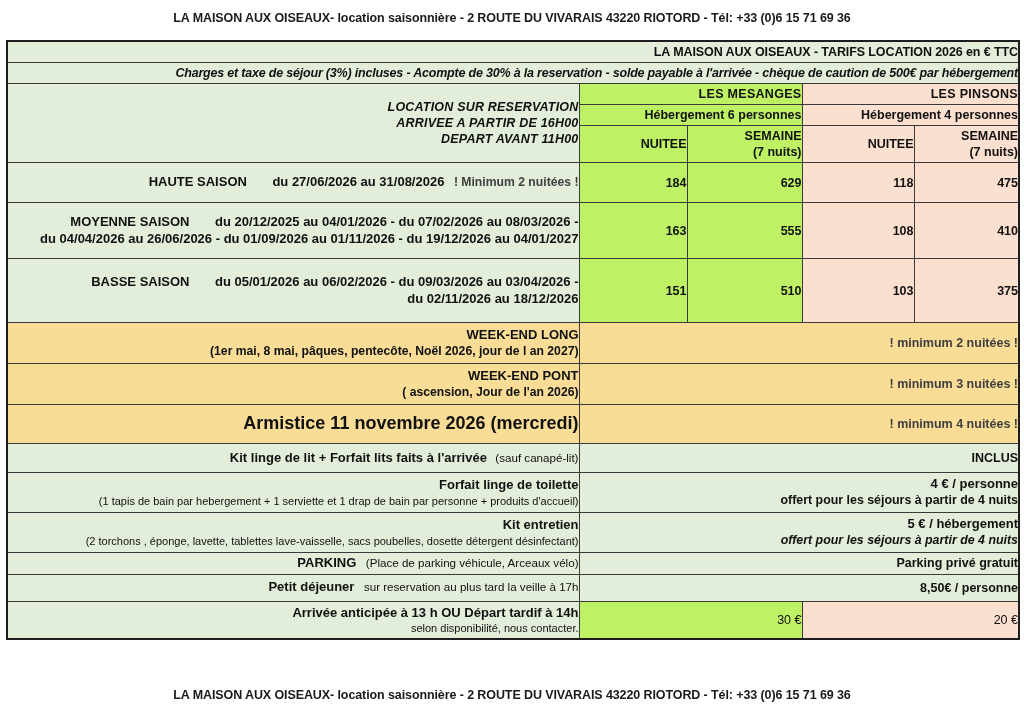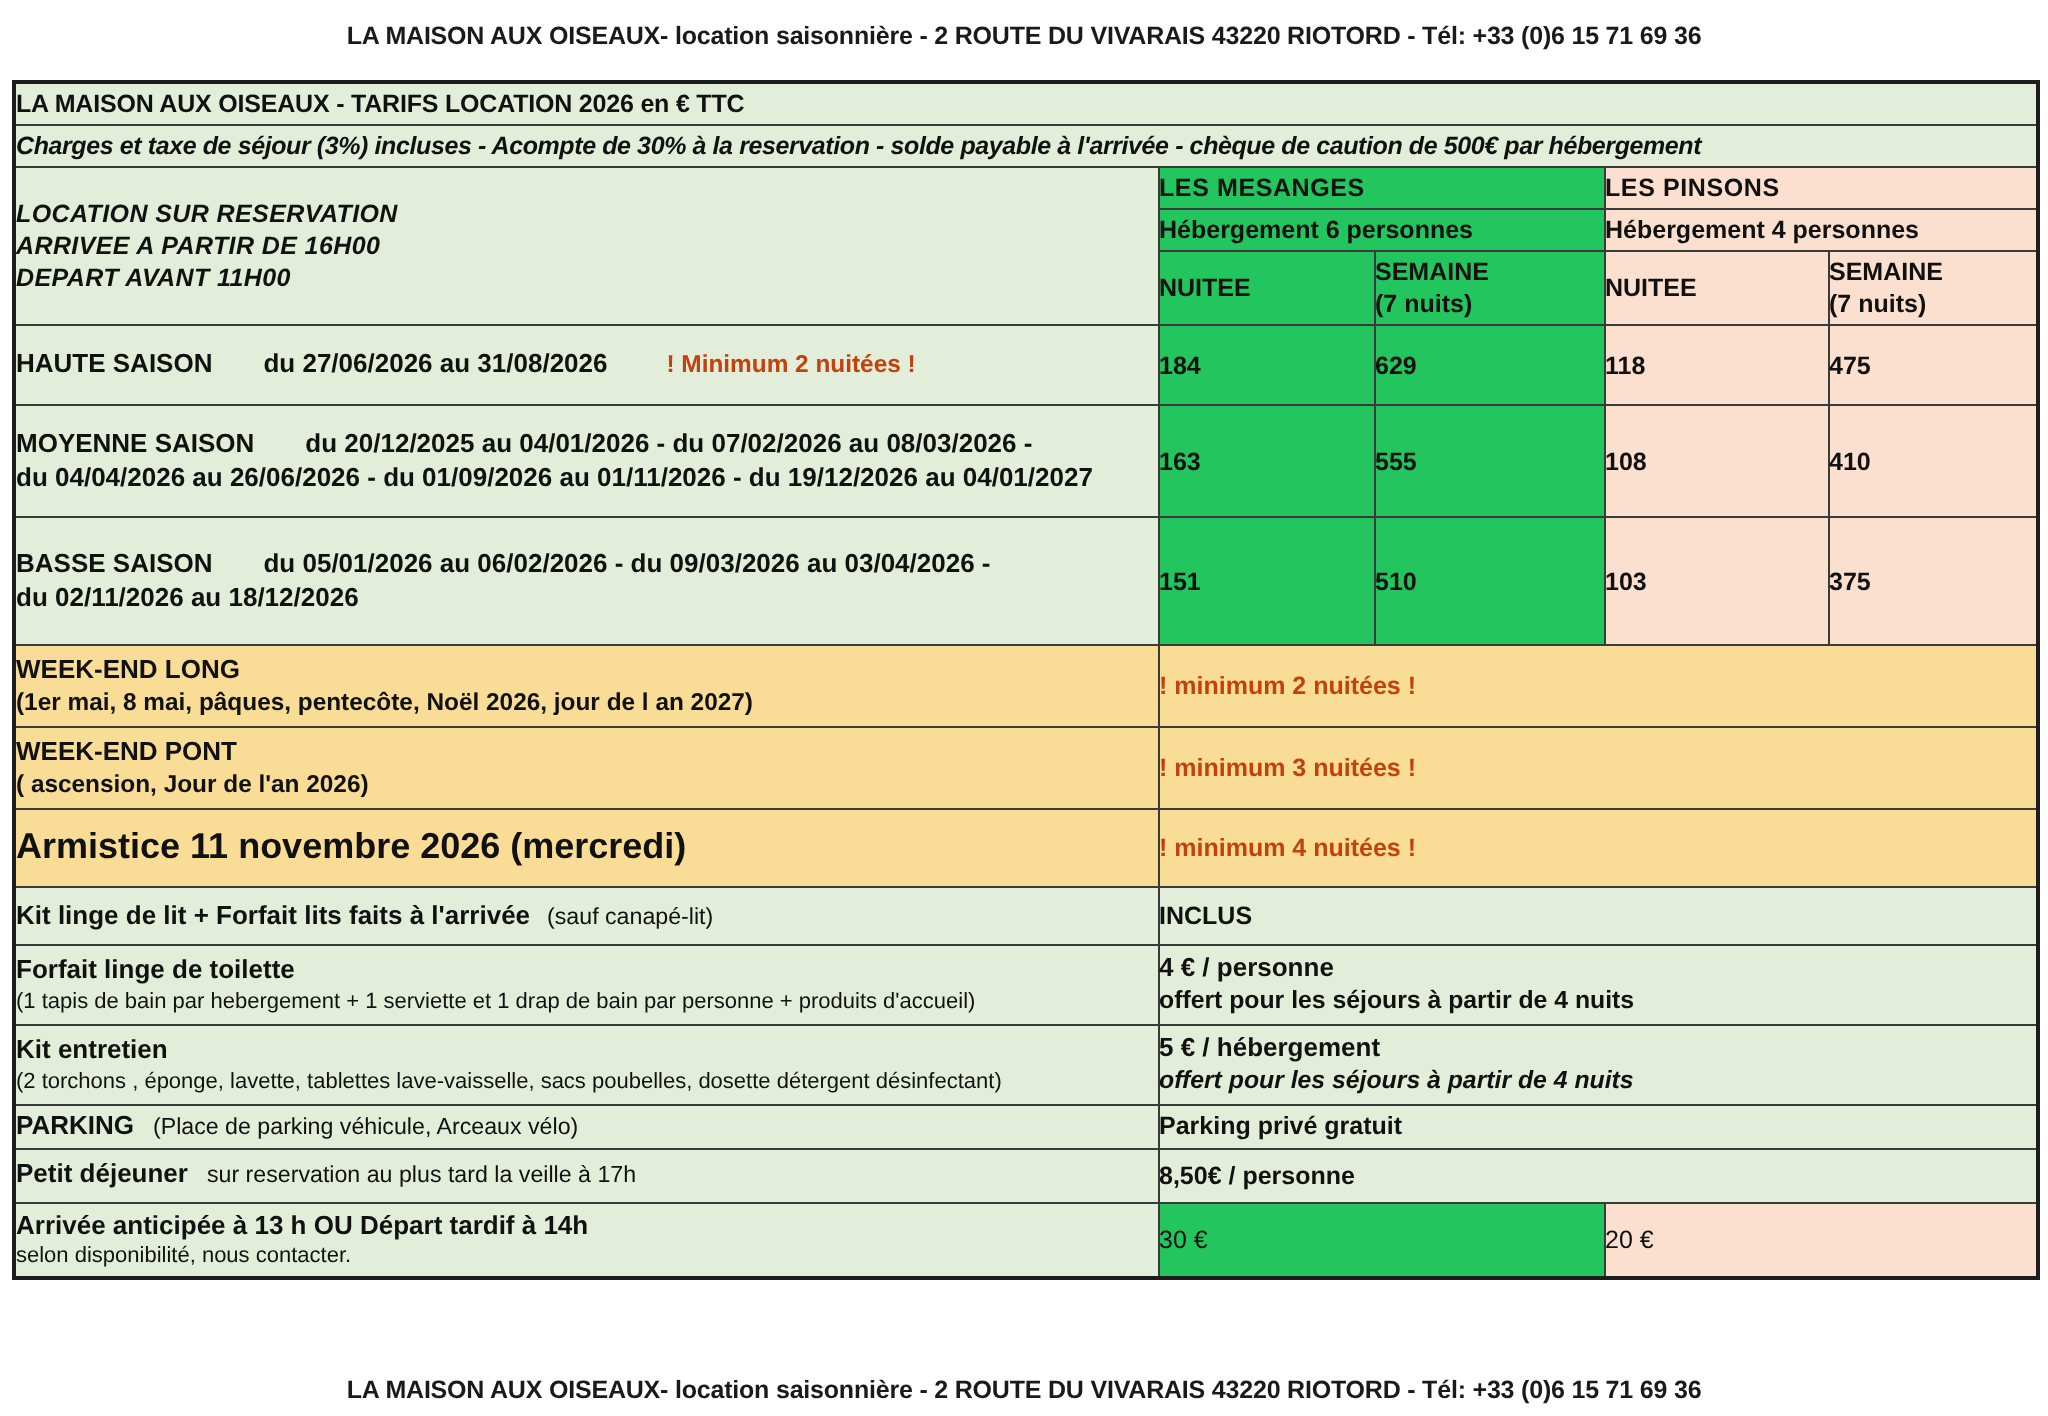--- a/index.html
+++ b/index.html
@@ -33,27 +33,27 @@
     top: 40px;
     width: 1012px;
     border-collapse: collapse;
     table-layout: fixed;
     border: 2.5px solid #1d1d1d;
   }
   .tariff-table td {
     border: 1.2px solid #3a3a3a;
     padding: 2px 0;
     vertical-align: middle;
-    text-align: left;
+    text-align: right;
     font-size: 12.5px;
     line-height: 1.28;
   }
   
   .c-green  { background: #e2eeda; }
-  .c-blue   { background: #22c55e; }
+  .c-blue   { background: #bef264; }
   .c-peach  { background: #fbe0d0; }
   .c-yellow { background: #f9dd97; }
   .thick-bottom { border-bottom: 2.2px solid #1d1d1d; }
   .thick-left { border-left: 2.2px solid #1d1d1d; }
 
   .title-main {
     font-size: 16.5px;
     font-weight: 700;
     letter-spacing: -0.1px;
     padding-top: 5px;
@@ -93,24 +93,23 @@
   }
   .season-label {
     font-size: 13px;
     font-weight: 700;
   }
   .season-dates {
     font-size: 13px;
     font-weight: 600;
   }
   .red-note {
-    color: #c2410c;
+    color: #404040;
     font-weight: 700;
     font-size: 12.2px;
-    margin-left: 20px;
   }
   .we-title {
     font-size: 13px;
     font-weight: 700;
   }
   .we-sub {
     font-size: 12.2px;
     font-weight: 600;
   }
   .we-plain {

